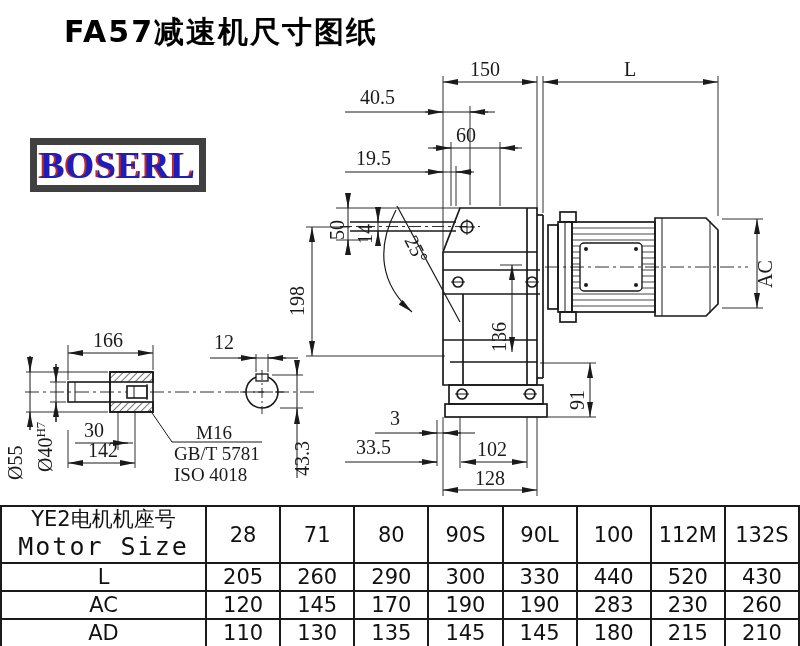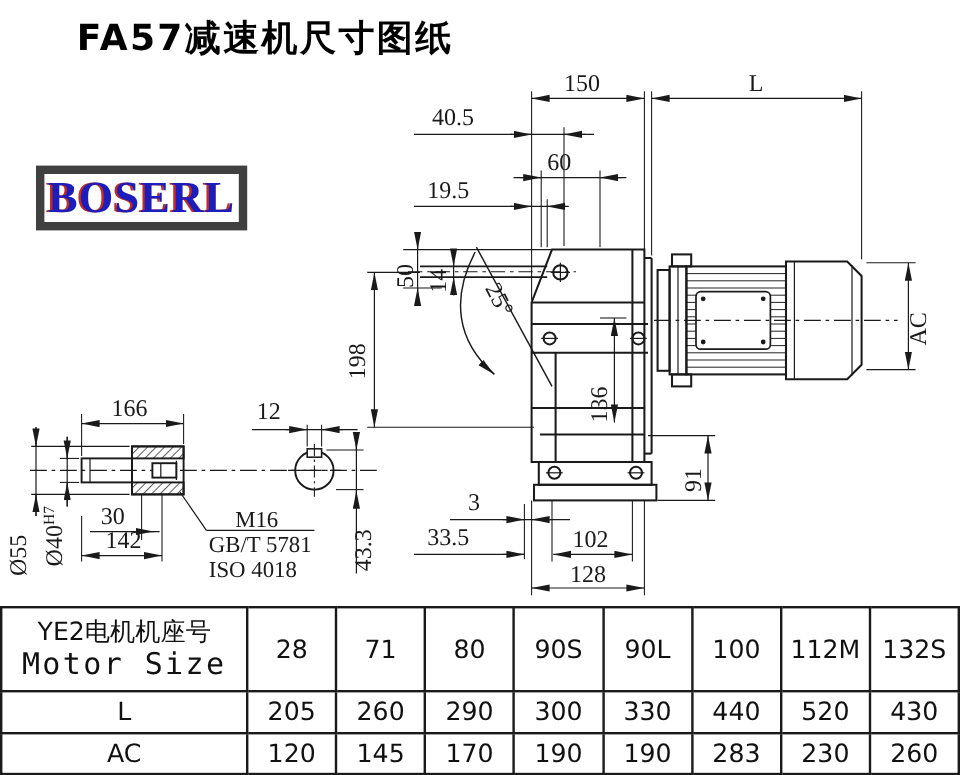--- a/index.html
+++ b/index.html
@@ -313,15 +313,26 @@
         <td>AC</td>
         <td>120</td>
         <td>145</td>
         <td>170</td>
         <td>190</td>
         <td>190</td>
         <td>283</td>
         <td>230</td>
         <td>260</td>
       </tr>
+      <tr style="height:28px;">
+        <td>AD</td>
+        <td>110</td>
+        <td>130</td>
+        <td>135</td>
+        <td>145</td>
+        <td>145</td>
+        <td>180</td>
+        <td>215</td>
+        <td>210</td>
+      </tr>
     </tbody>
   </table>
 </div>
 
 </body></html>

